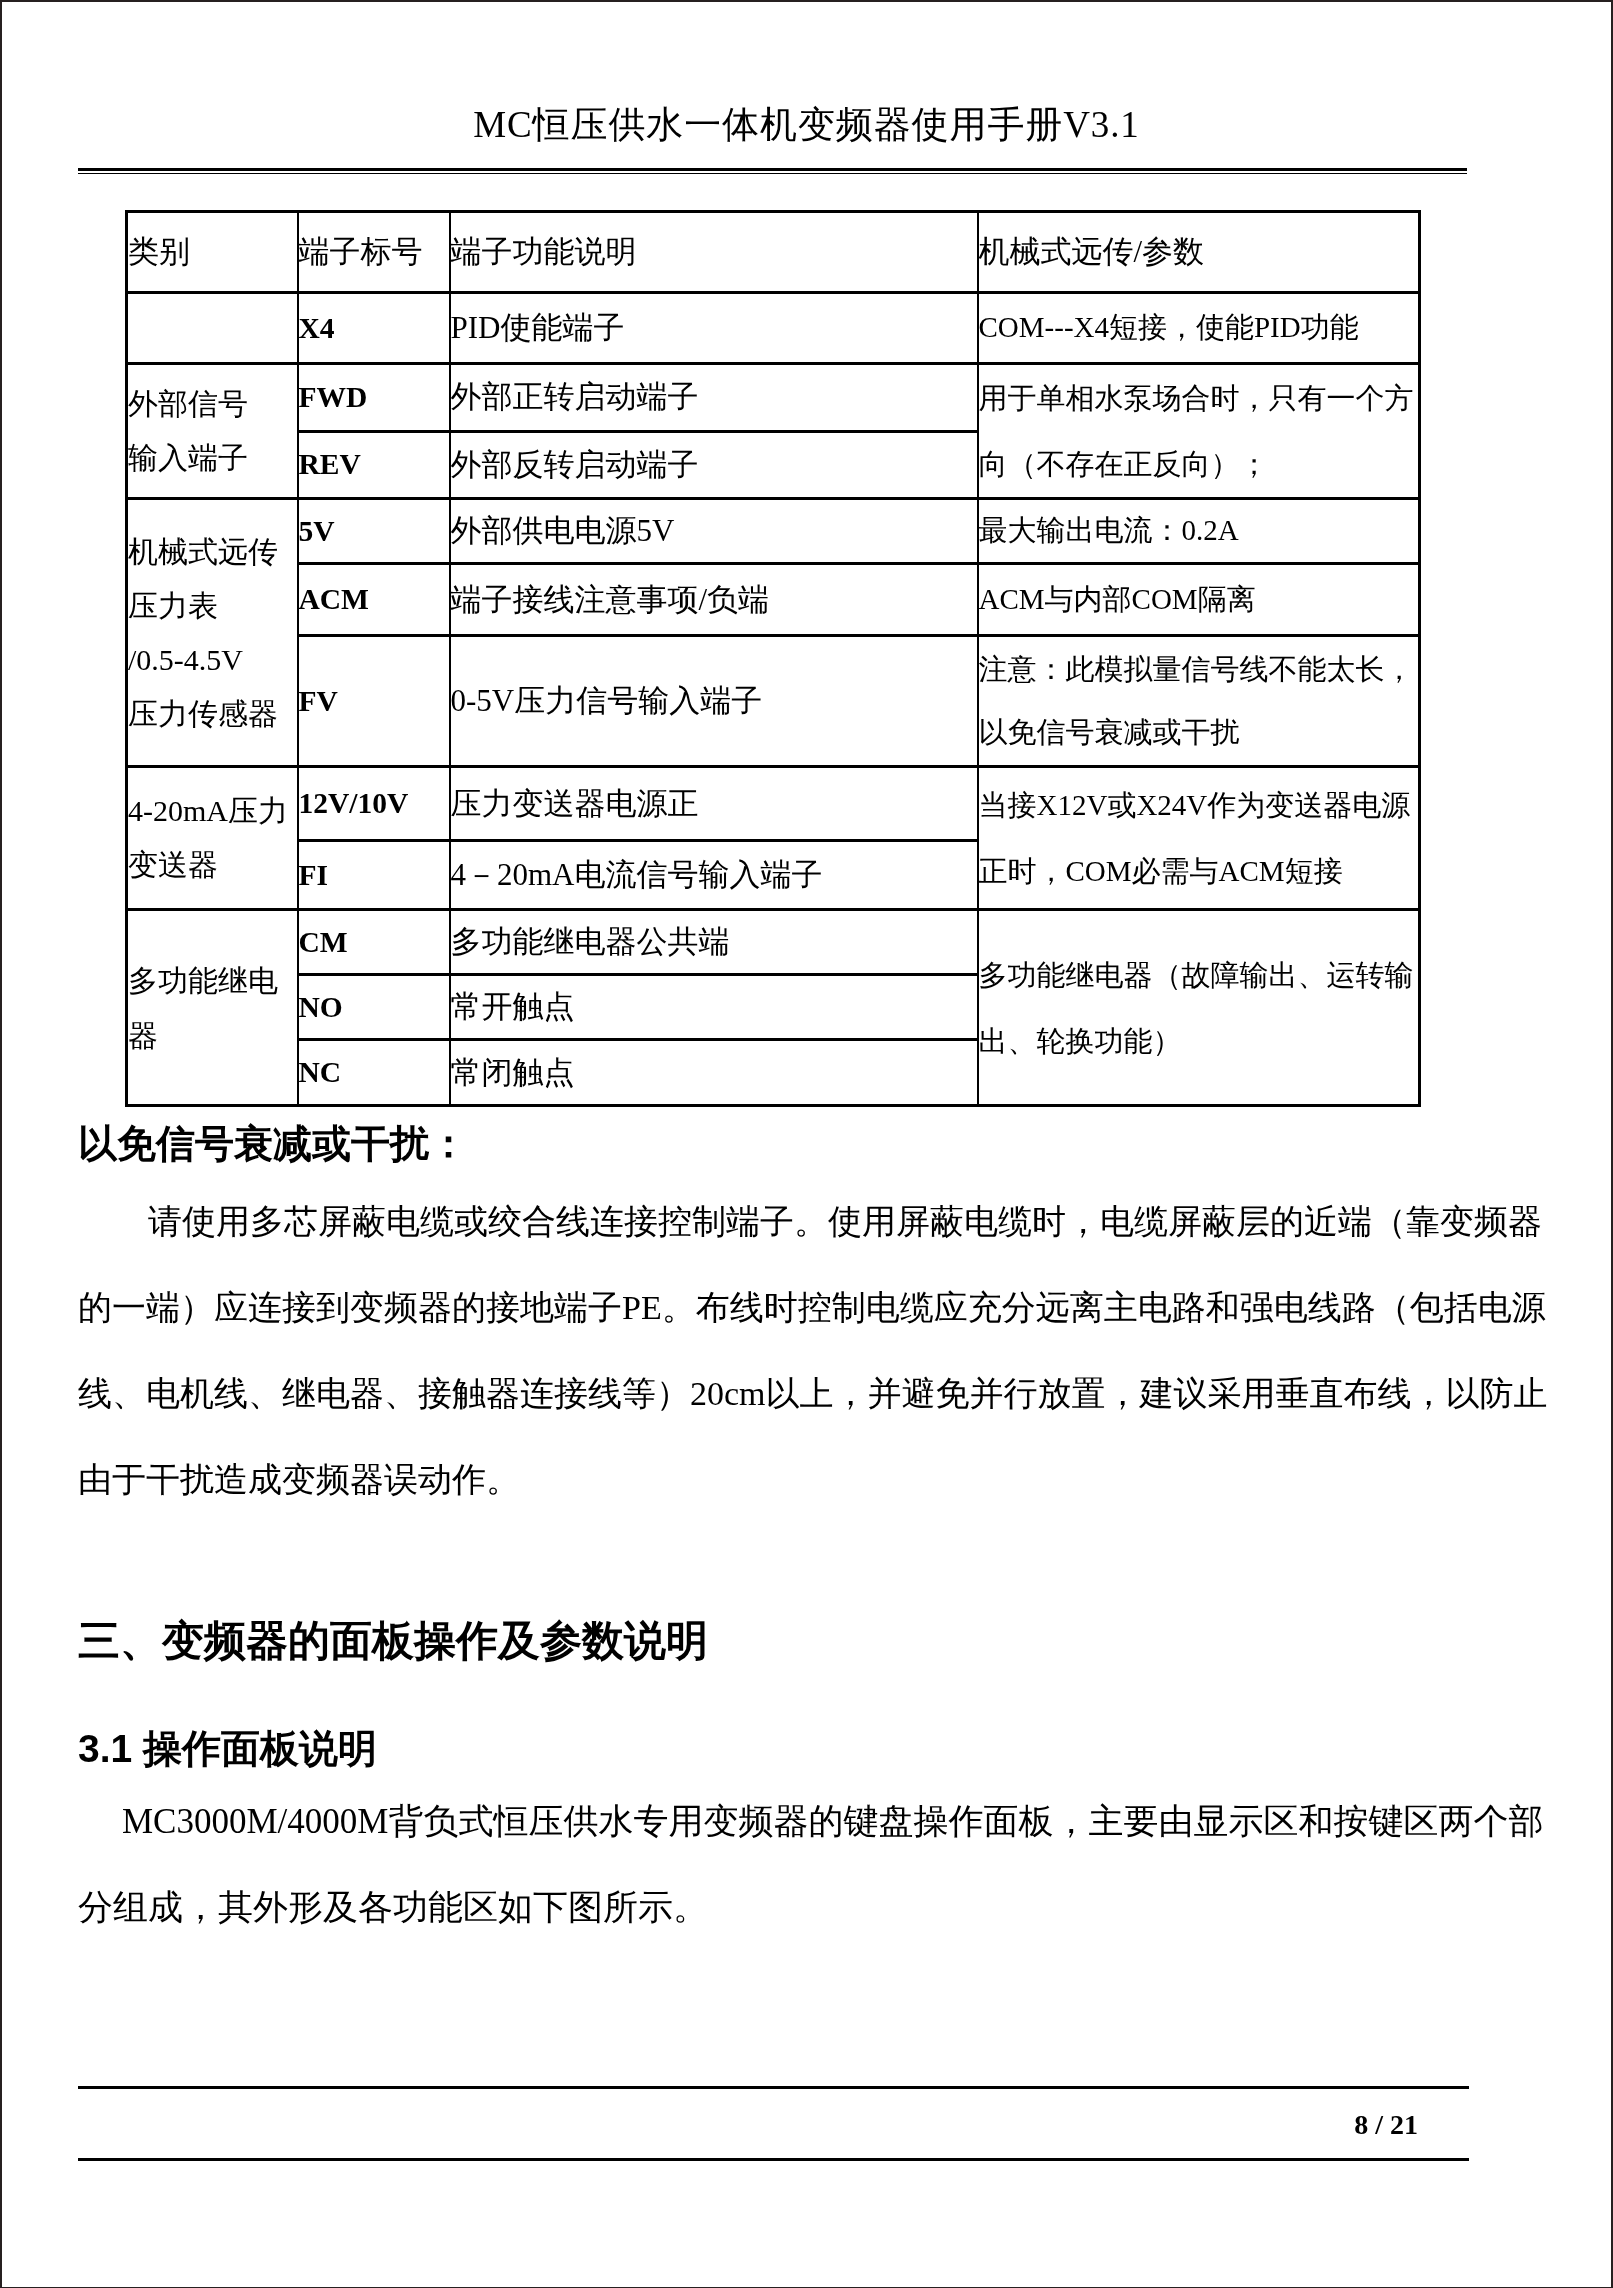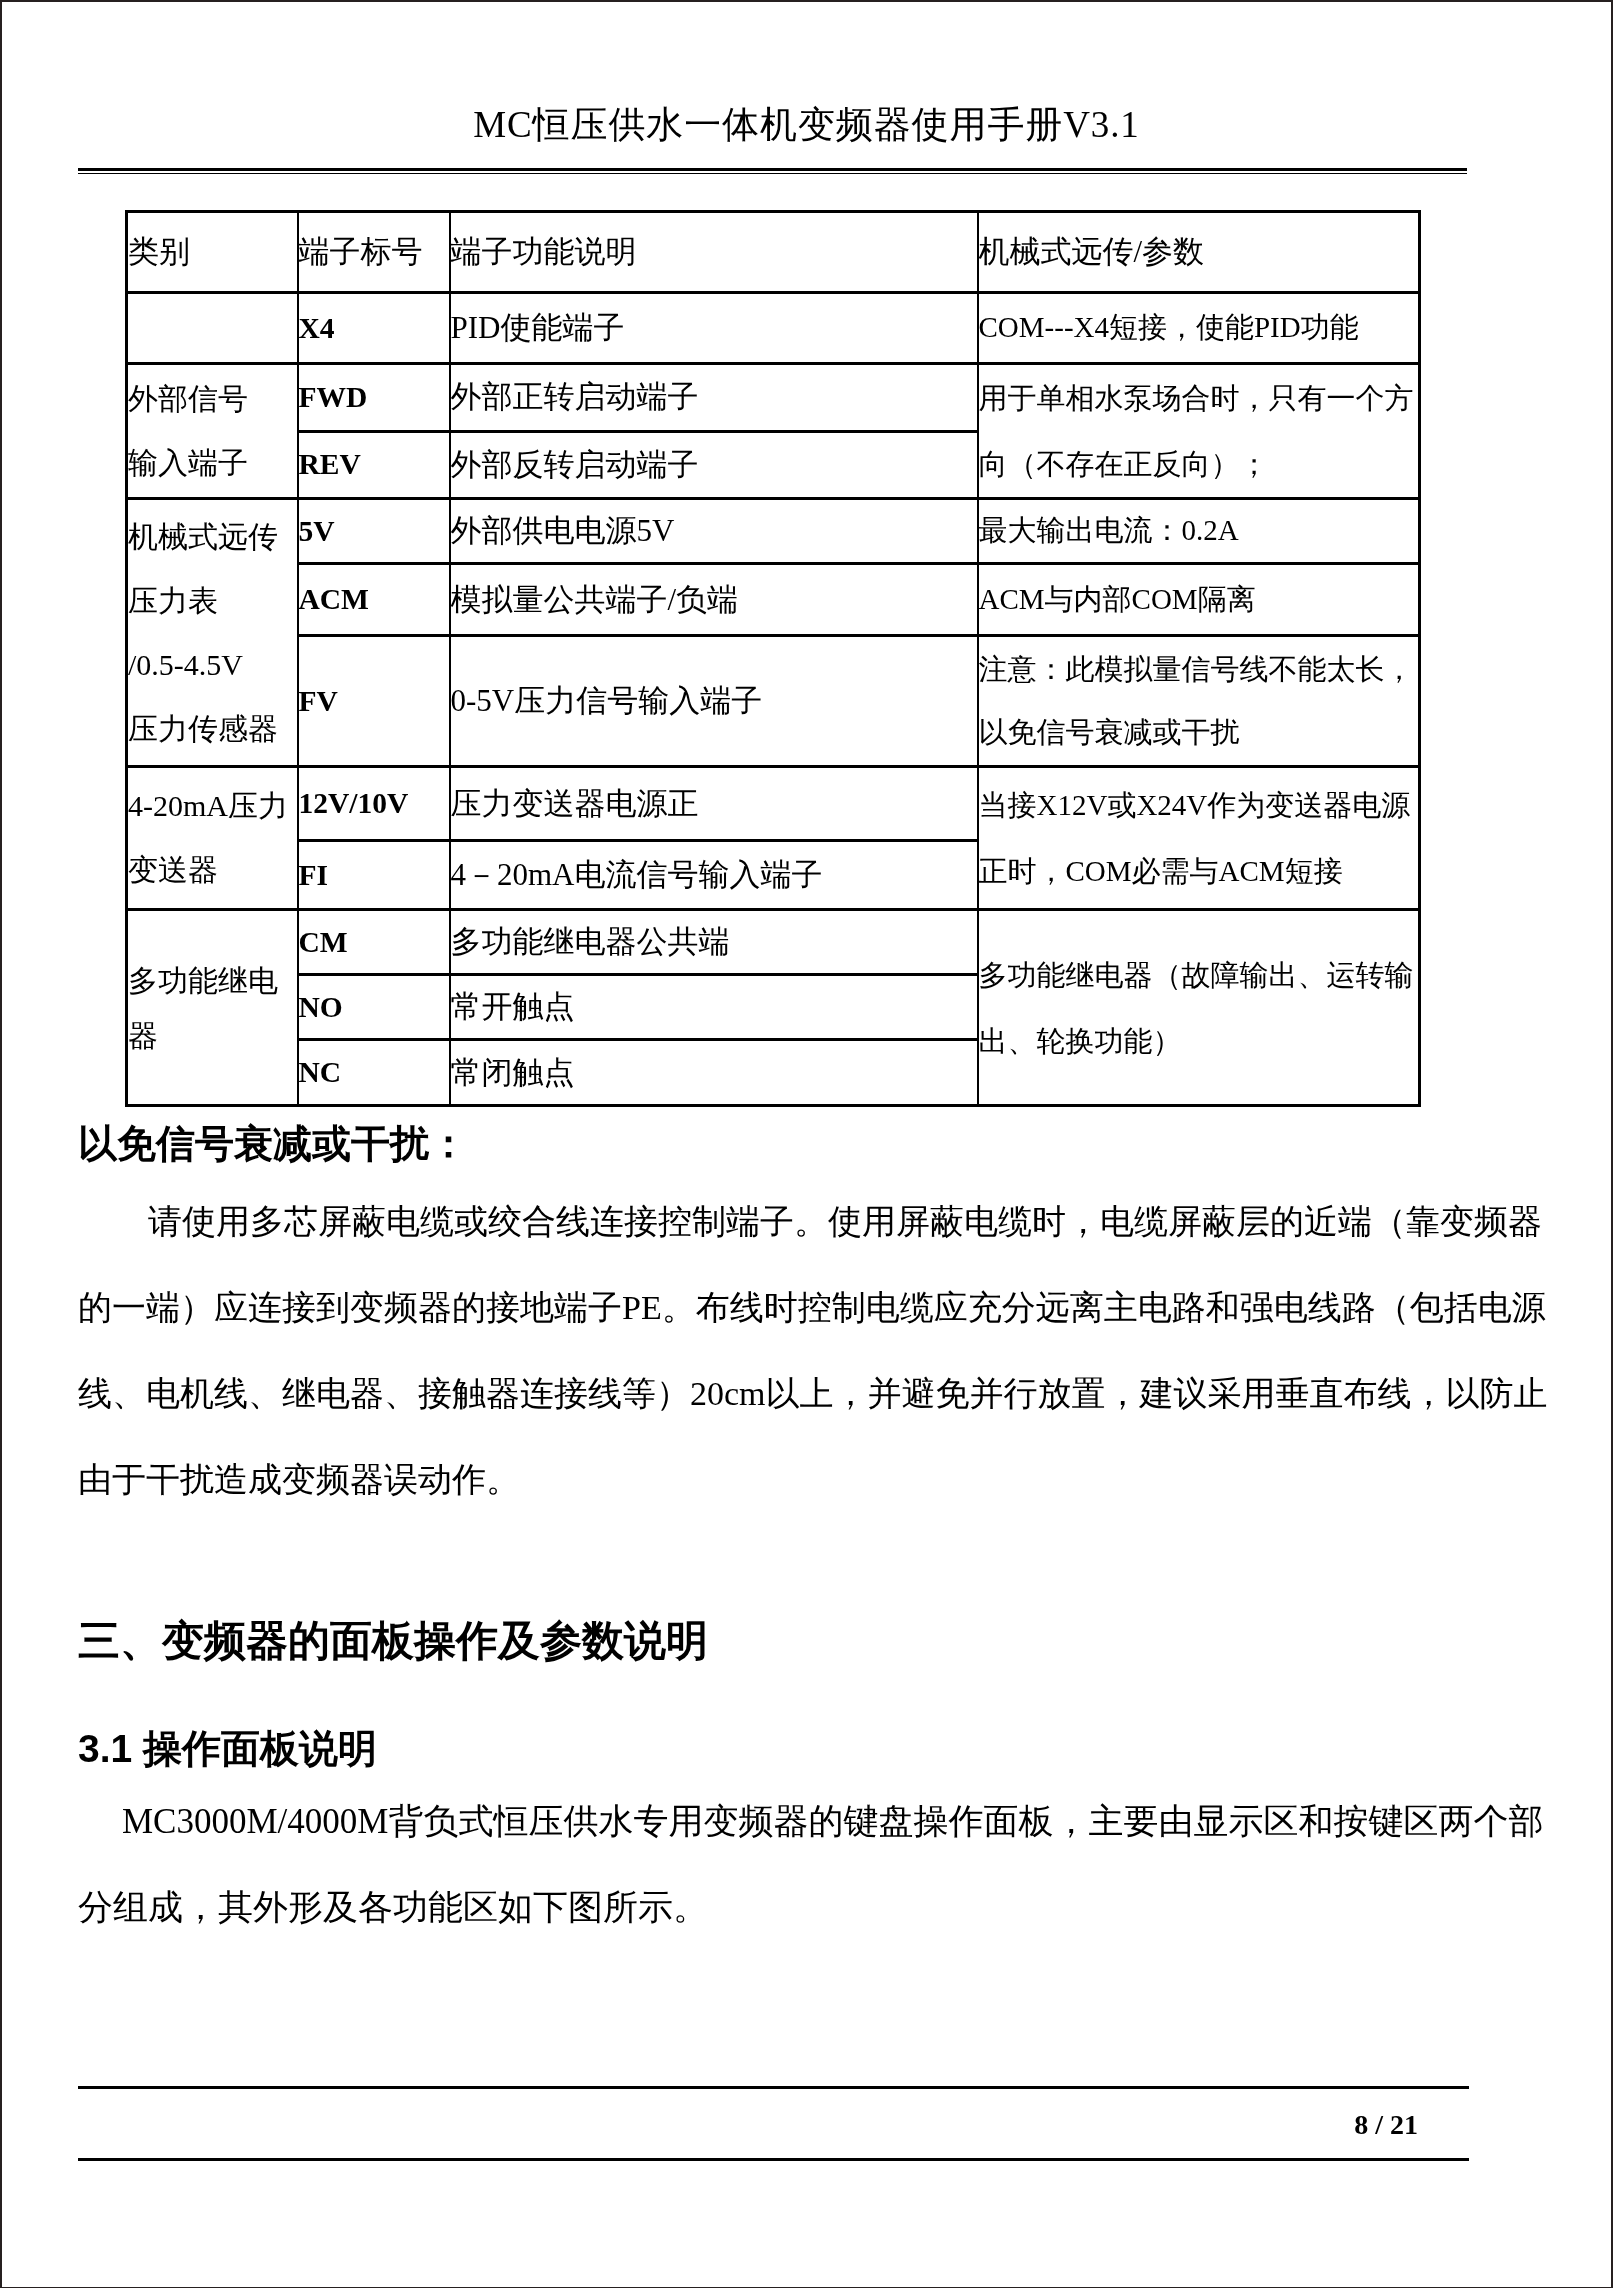--- a/index.html
+++ b/index.html
@@ -25,21 +25,21 @@
   table.terminal-table{
     position:absolute;top:210px;left:125px;width:1293px;
     border-collapse:collapse;table-layout:fixed;
     border:3.7px solid #000;font-size:31px;
   }
   .terminal-table td{
     border:2.8px solid #000;border-top-width:3.7px;border-bottom-width:3.7px;
     padding:0;text-align:left;vertical-align:middle;
     overflow:hidden;
   }
-  .cell-cat{font-size:30px;line-height:64px;white-space:pre-line;}
+  .cell-cat{font-size:30px;line-height:54px;white-space:pre-line;}
   .cell-cat-relay{vertical-align:top;line-height:55px;padding-top:7.4px;}
   .cell-term{font-size:29.5px;font-weight:bold;}
   .cell-fn{text-align:left;padding-left:20px;font-size:31px;}
   .cell-fn-top{vertical-align:top;padding-top:16.6px;}
   .cell-spec{text-align:left;padding-left:9.2px;font-size:29px;}
   .cell-spec-span{white-space:pre-line;line-height:66px;}
   .cell-spec-fv{white-space:pre-line;line-height:63px;}
   .cell-head{font-size:31px;}
   
   .heading-notes{
@@ -130,21 +130,21 @@
     <td class="cell-cat" rowspan="3">机械式远传
 压力表
 /0.5-4.5V
 压力传感器</td>
     <td class="cell-term">5V</td>
     <td class="cell-fn">外部供电电源5V</td>
     <td class="cell-spec">最大输出电流：0.2A</td>
   </tr>
   <tr style="height:72px">
     <td class="cell-term">ACM</td>
-    <td class="cell-fn">模拟量公共端子/负端</td>
+    <td class="cell-fn">端子接线注意事项/负端</td>
     <td class="cell-spec">ACM与内部COM隔离</td>
   </tr>
   <tr style="height:131px">
     <td class="cell-term">FV</td>
     <td class="cell-fn cell-fn-top">0-5V压力信号输入端子</td>
     <td class="cell-spec cell-spec-fv">注意：此模拟量信号线不能太长，
 以免信号衰减或干扰</td>
   </tr>
   <tr style="height:74px">
     <td class="cell-cat" rowspan="2">4-20mA压力

